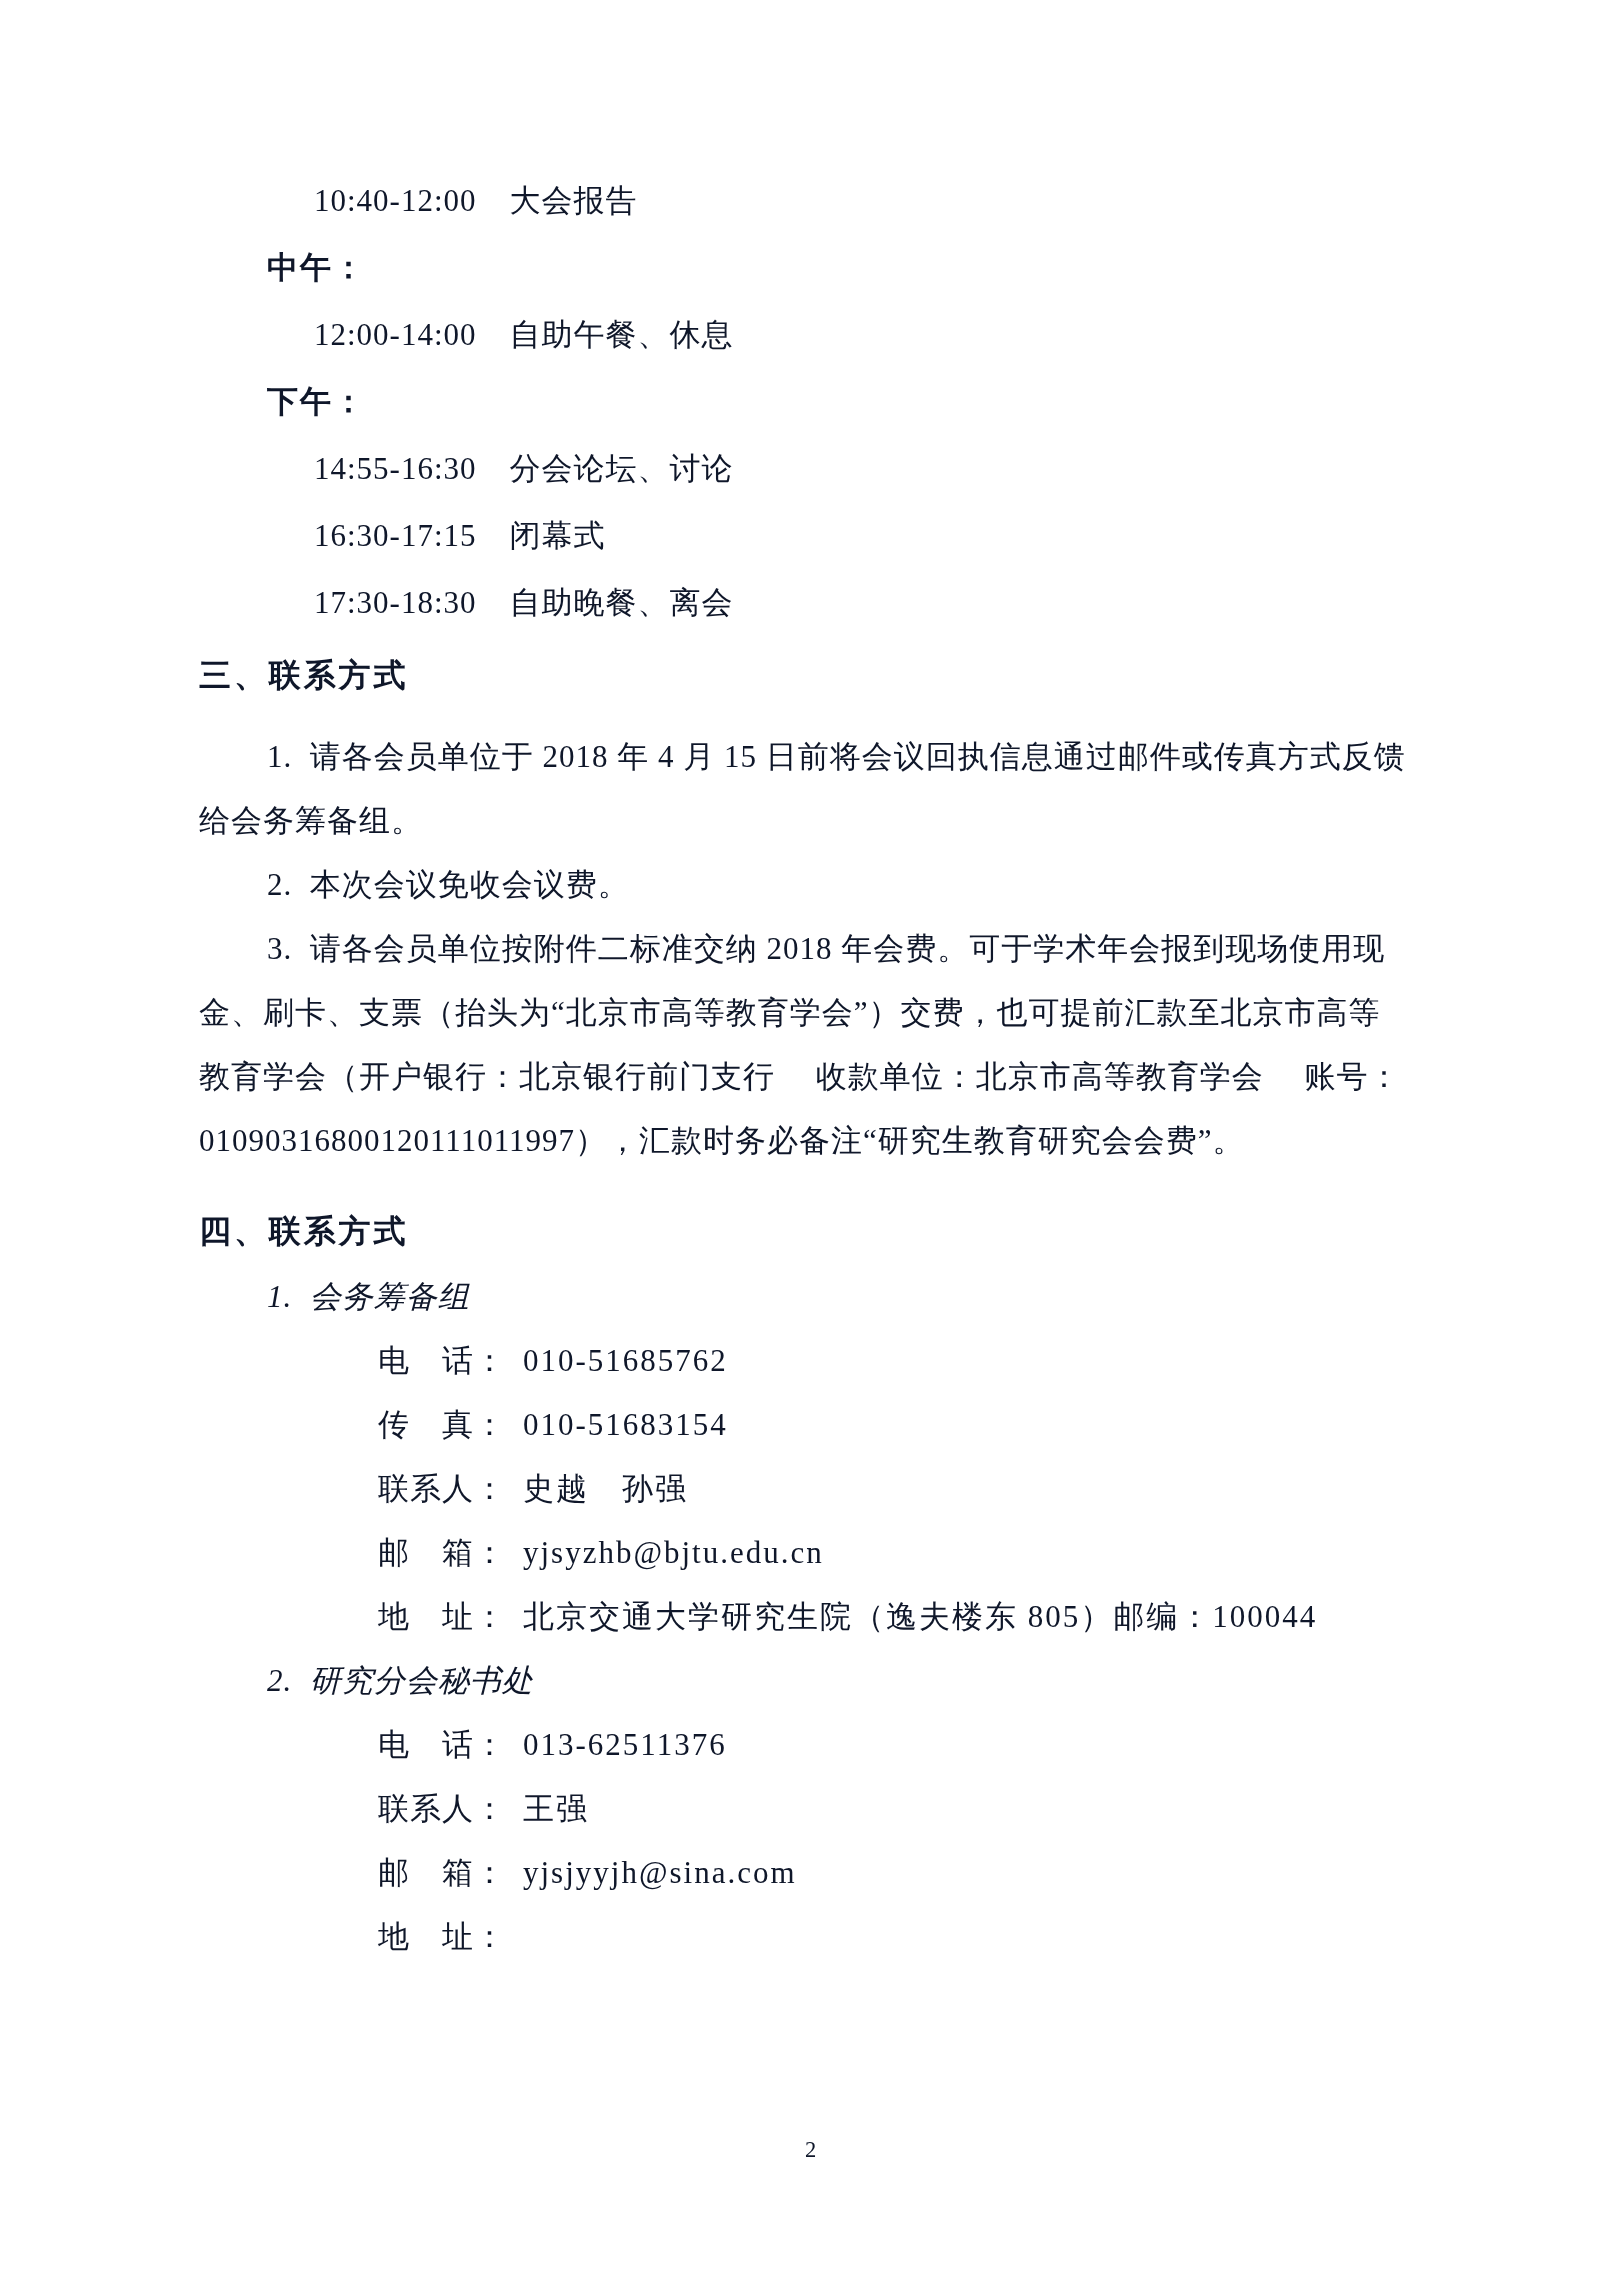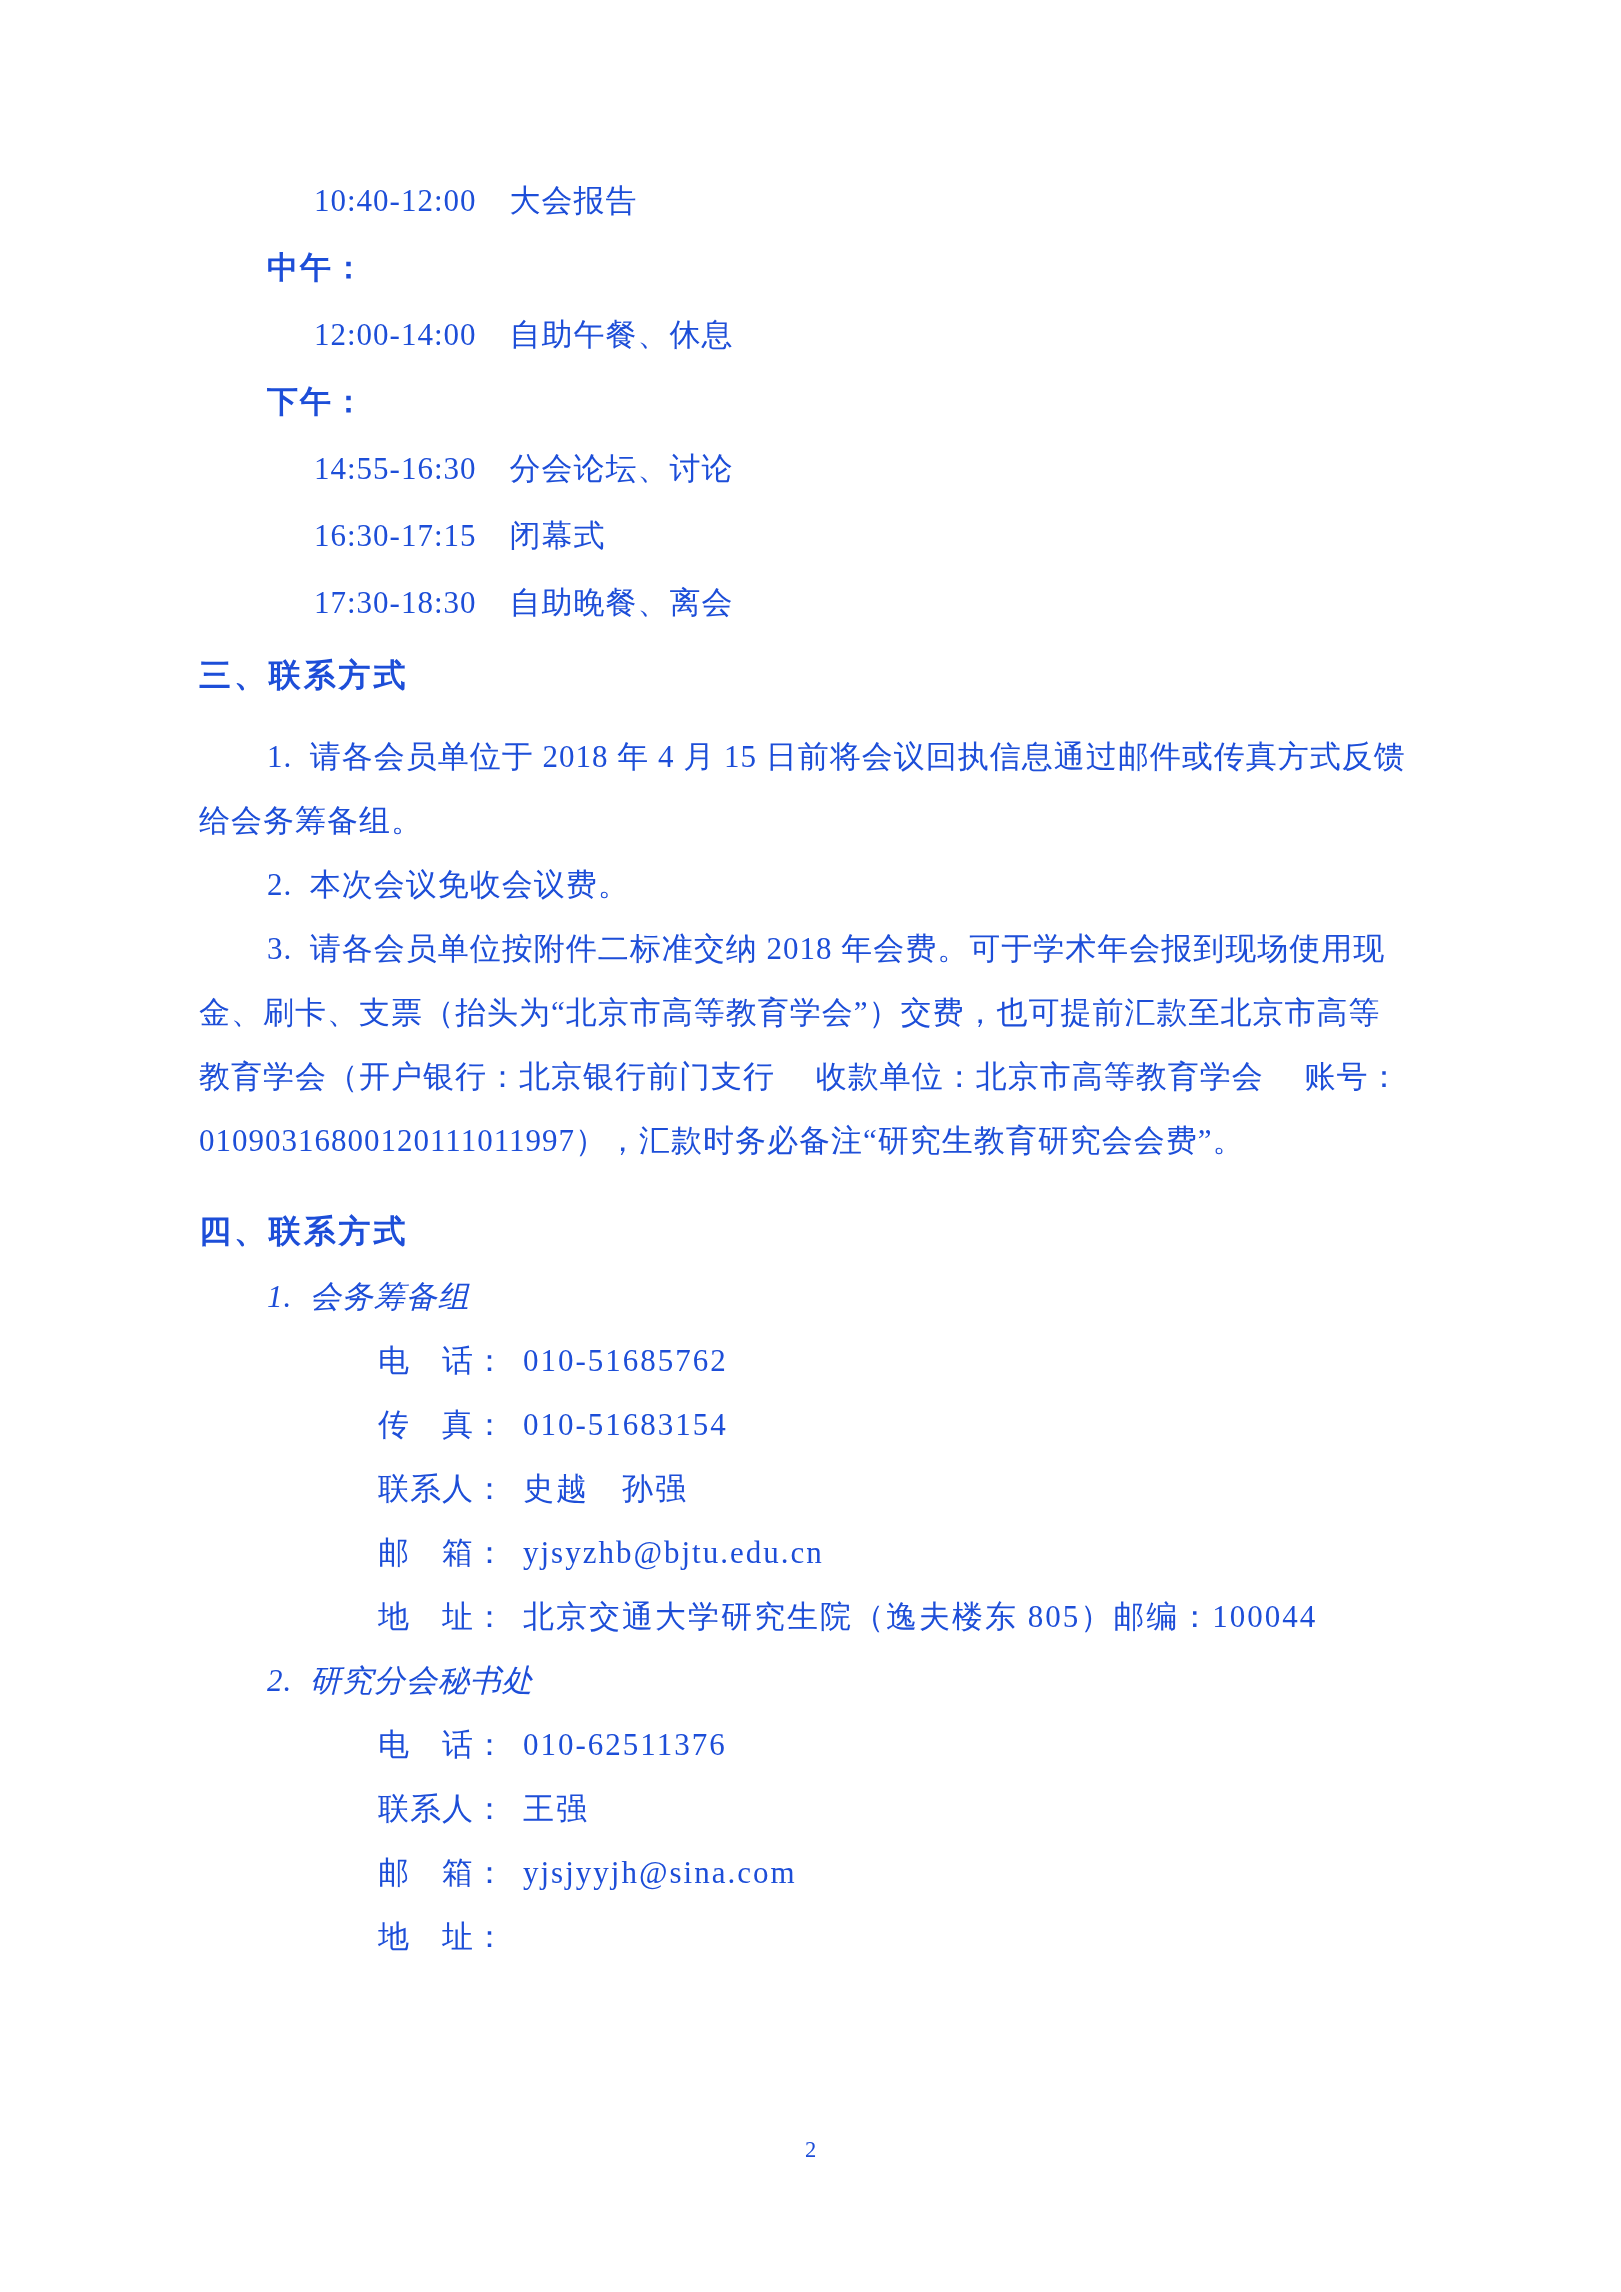--- a/index.html
+++ b/index.html
@@ -1,20 +1,20 @@
 <!DOCTYPE html>
 <html><head>
 <meta charset="utf-8">
 <style>
   html,body{margin:0;padding:0;background:#ffffff;}
   .page{
     position:relative;
     width:1621px;height:2293px;
     background:#ffffff;
-    color:#1d4ed8;
+    color:#0f172a;
     font-family:"Liberation Serif","DejaVu Serif",serif;
     overflow:hidden;
   }
   
   .line{height:67px;display:flex;align-items:center;white-space:pre;
         font-size:31px;letter-spacing:1px;}
   .pline{height:64px;display:flex;align-items:center;white-space:pre;
         font-size:31px;letter-spacing:1px;}
   
   .sched{position:absolute;left:199px;top:167px;}
@@ -104,21 +104,21 @@
       <div class="pline crow">
         <span class="clabel">地　址：</span>
         <span class="cvalue">北京交通大学研究生院（逸夫楼东 805）邮编：100044</span>
       </div>
     </div>
 
     <div>
       <div class="pline grp-title">2.  研究分会秘书处</div>
       <div class="pline crow">
         <span class="clabel">电　话：</span>
-        <span class="cvalue">010-62511376</span>
+        <span class="cvalue">013-62511376</span>
       </div>
       <div class="pline crow">
         <span class="clabel">联系人：</span>
         <span class="cvalue">王强</span>
       </div>
       <div class="pline crow">
         <span class="clabel">邮　箱：</span>
         <span class="cvalue">yjsjyyjh@sina.com</span>
       </div>
       <div class="pline crow">

